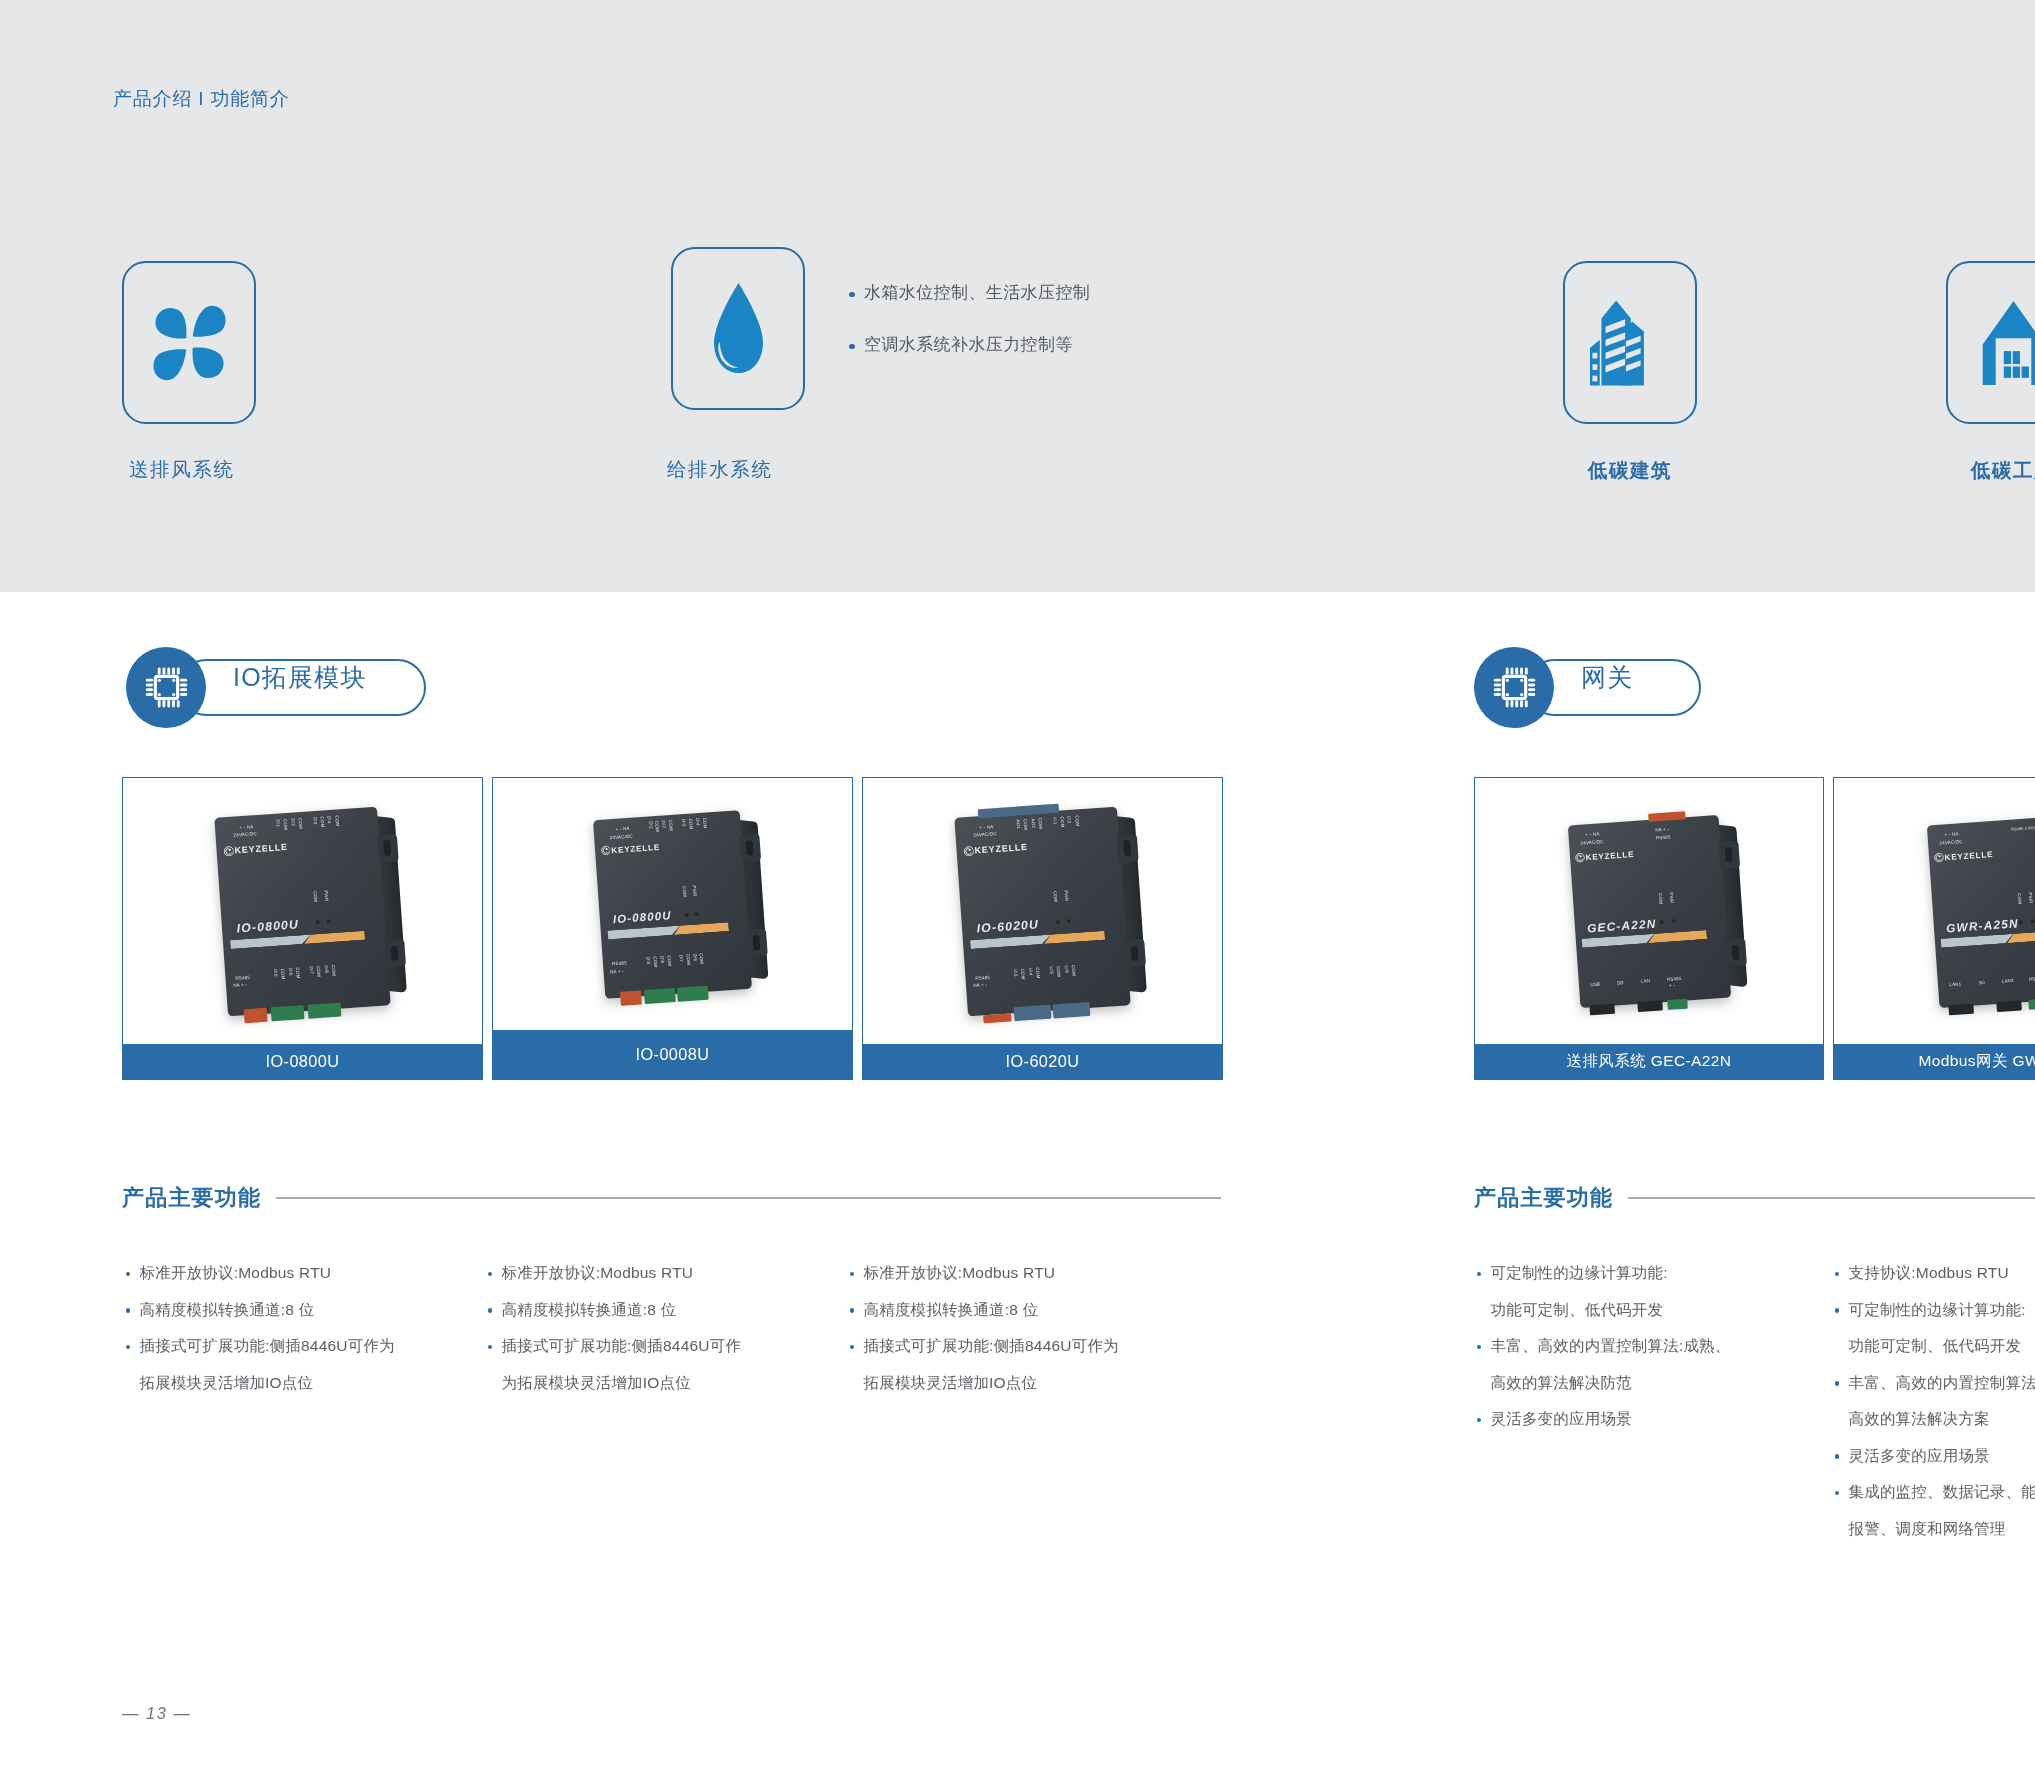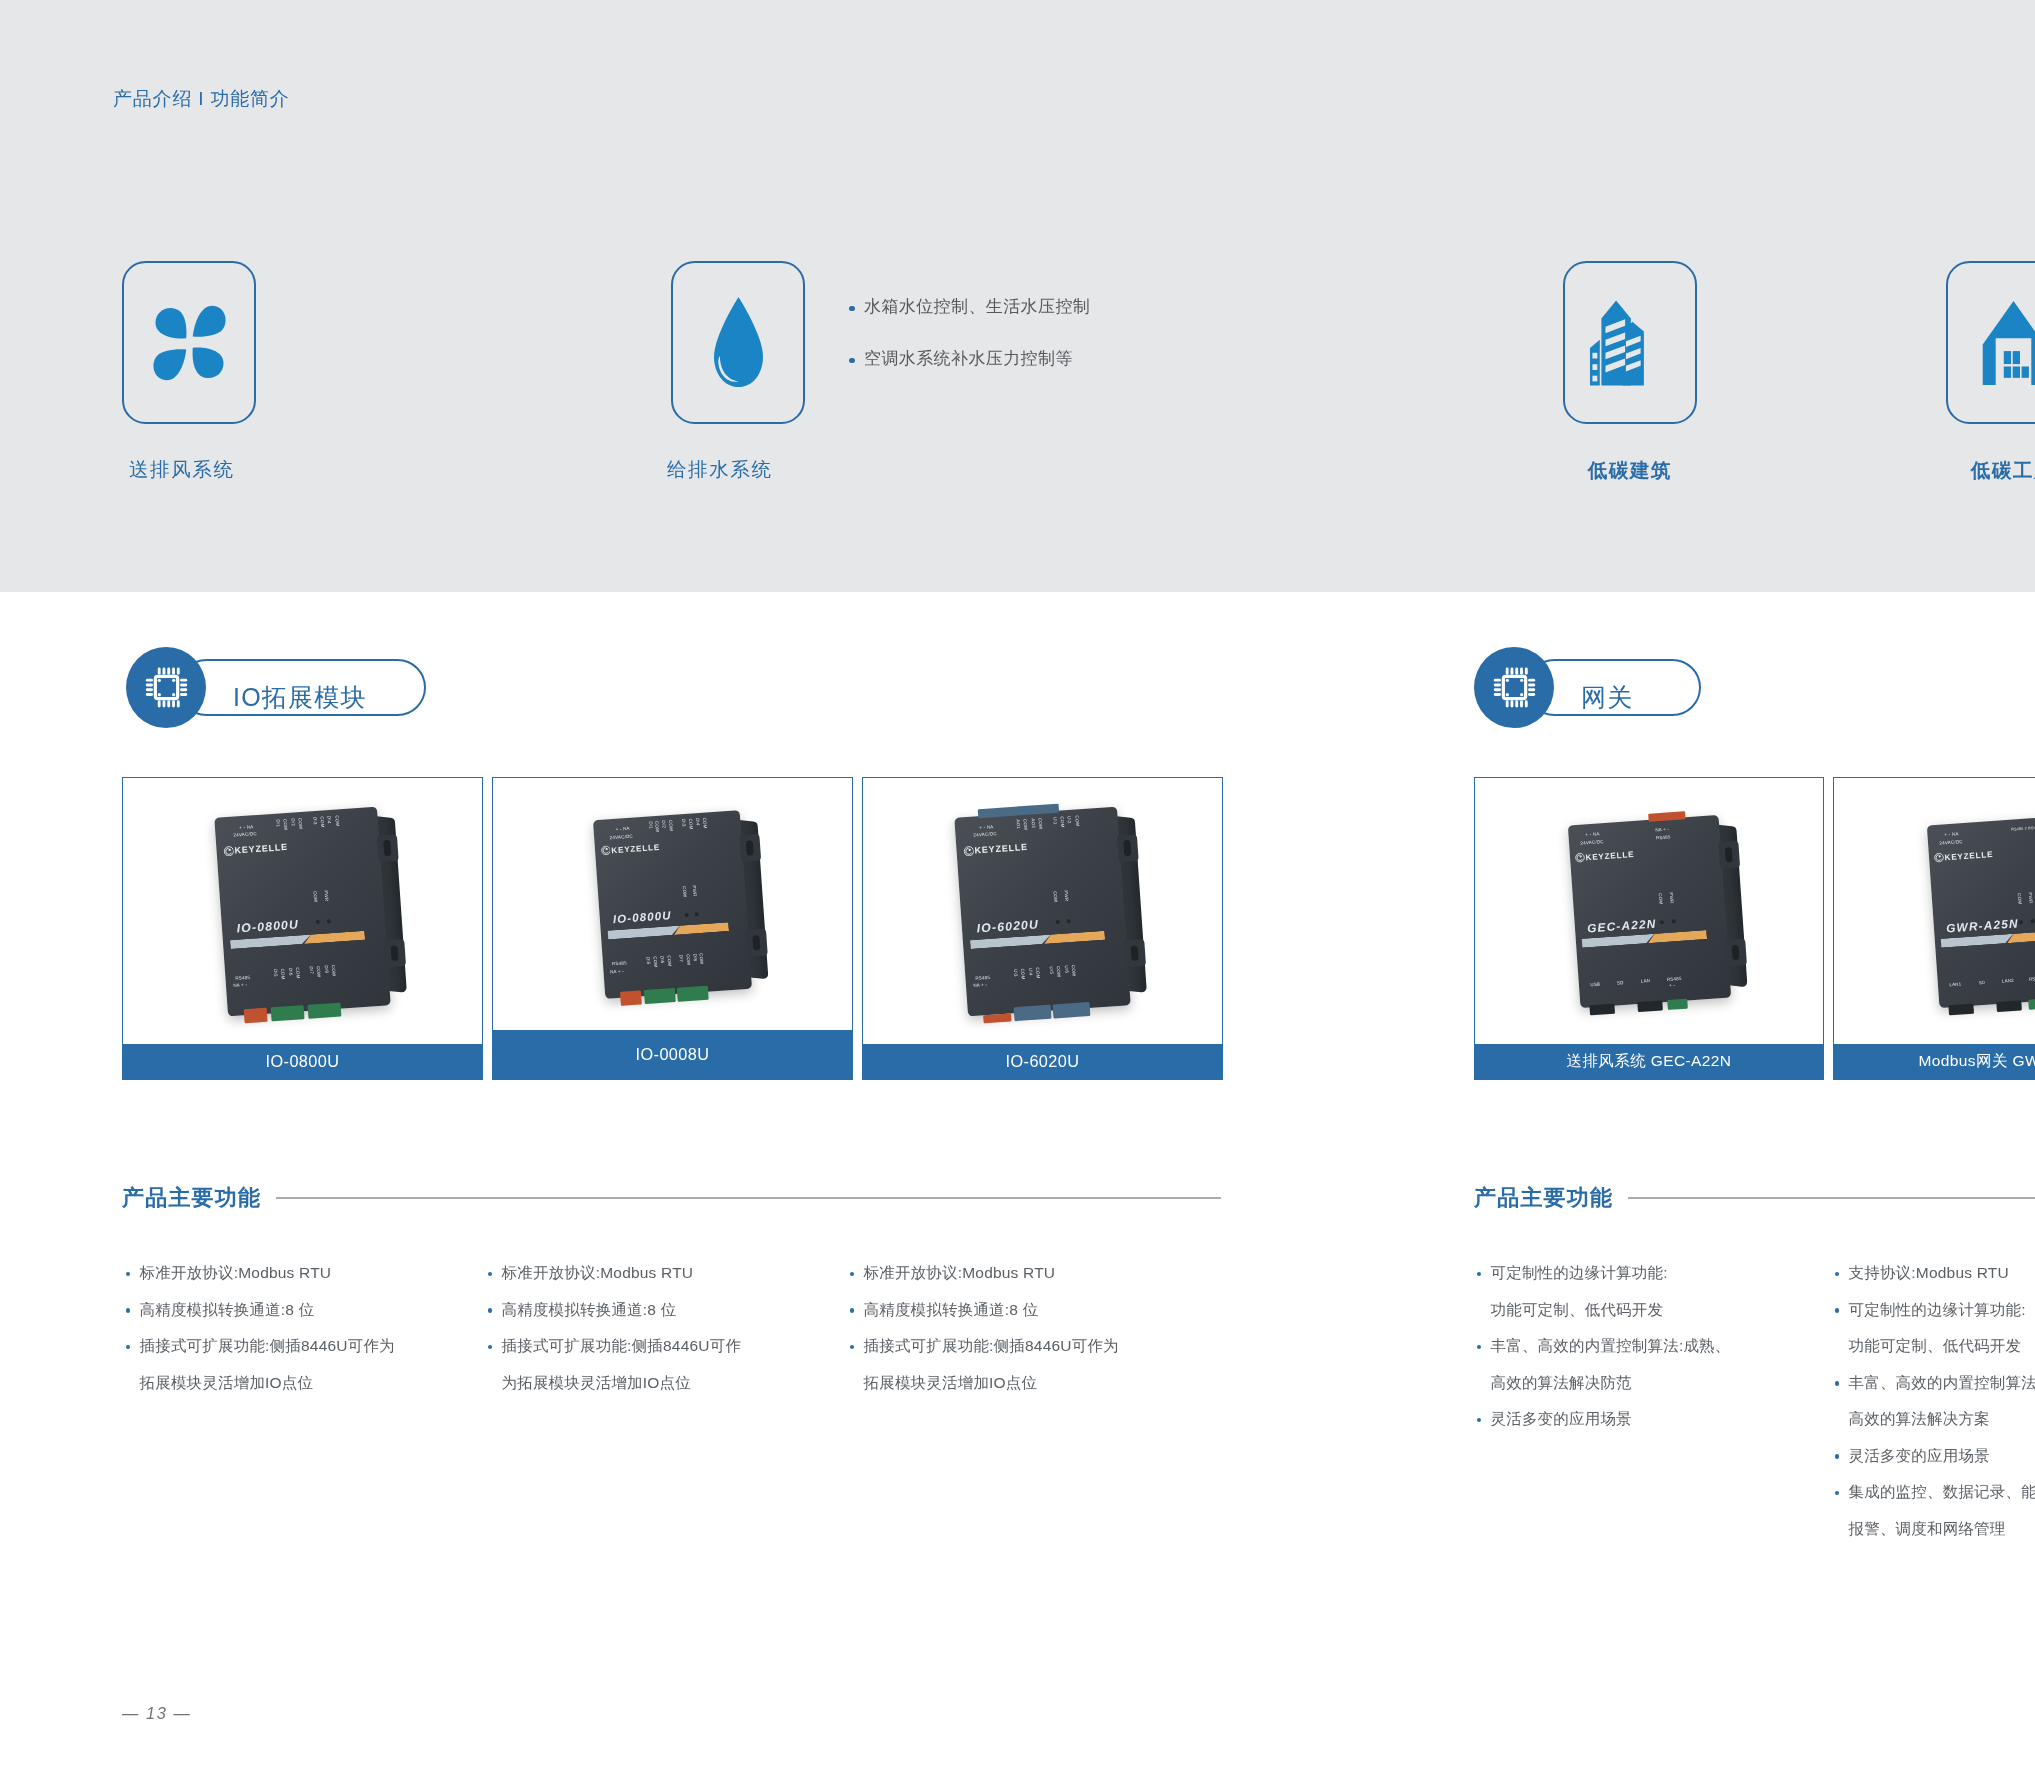--- a/index.html
+++ b/index.html
@@ -57,21 +57,21 @@
   
   .pill-wrap { position: absolute; height: 81px; }
   .pill-chip {
     position: absolute; left: 0; top: 0; width: 80px; height: 81px;
     border-radius: 50%; background: #2a6ca8; z-index: 2;
     display: flex; align-items: center; justify-content: center;
   }
   .pill-body {
     position: absolute; left: 52px; top: 12.2px; height: 57px;
     border: 2.4px solid #2a6ca8; border-radius: 28.5px; z-index: 1;
-    display: flex; align-items: flex-end; padding-left: 53px; padding-right: 26px;
+    display: flex; align-items: flex-start; padding-left: 53px; padding-right: 26px;
   }
   .pill-label {
     font-size: 25px; color: #2a6ca8; letter-spacing: 1.2px; white-space: nowrap;
   }
 
   
   .cards { position: absolute; display: flex; }
   .card { border: 1.2px solid #2a6ca8; background: #fff; display: flex; flex-direction: column; }
   .card-img {
     flex: 1; display: flex; align-items: center; justify-content: center;
@@ -173,21 +173,21 @@
           <path d="M54 46 C56 28 64 8 78 8 C93 8 99 26 91 37 C85 45 68 47 54 46 Z"></path>
           <path d="M54 60 C72 58 92 64 92 79 C92 95 74 102 63 94 C55 88 53 74 54 60 Z"></path>
           <path d="M46 62 C44 80 36 100 22 100 C7 100 1 82 9 71 C15 63 32 61 46 62 Z"></path>
           <circle cx="50" cy="54" r="7" fill="#e6e7e8"></circle>
         </g>
       </svg>
     </div>
   </div>
   <div class="scn-caption" style="left:129px; top:456px;">送排风系统</div>
 
-  <div class="scn" style="left:659px; top:261px;padding-left:12px;">
+  <div class="scn" style="left:659px; top:247px;padding-left:12px;">
     <div class="scn-box">
       <svg width="69" height="98" viewBox="0 0 70 100">
         <path d="M35 3 C35 3 10 42 10 64 C10 82 21 95 35 95 C49 95 60 82 60 64 C60 42 35 3 35 3 Z" fill="#1b84c4"></path>
         <path d="M16 63 C16 78 24 88 35 89 C26 92 17 84 15 74 C14 70 14 66 16 63 Z" fill="#e6e7e8"></path>
       </svg>
     </div>
     <ul class="scn-bullets">
       <li>水箱水位控制、生活水压控制</li>
       <li>空调水系统补水压力控制等</li>
     </ul>

